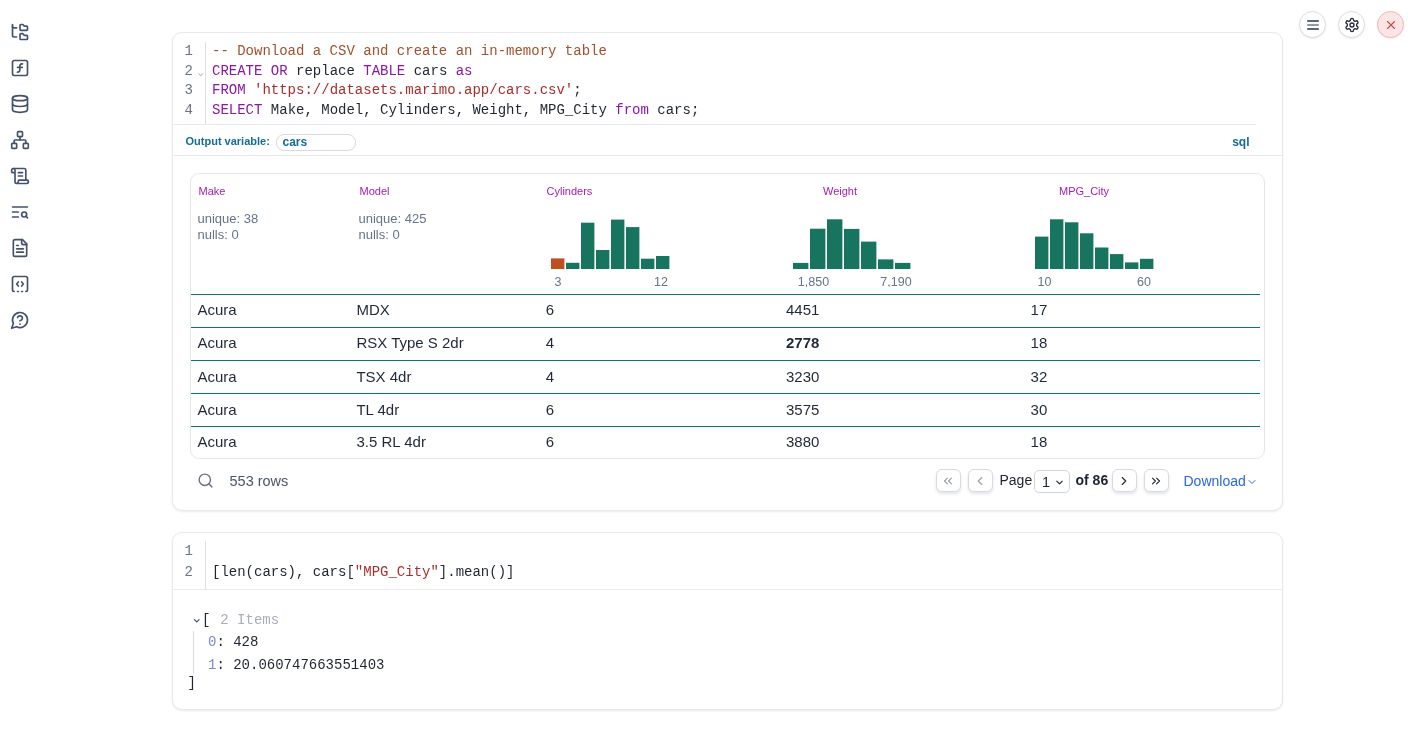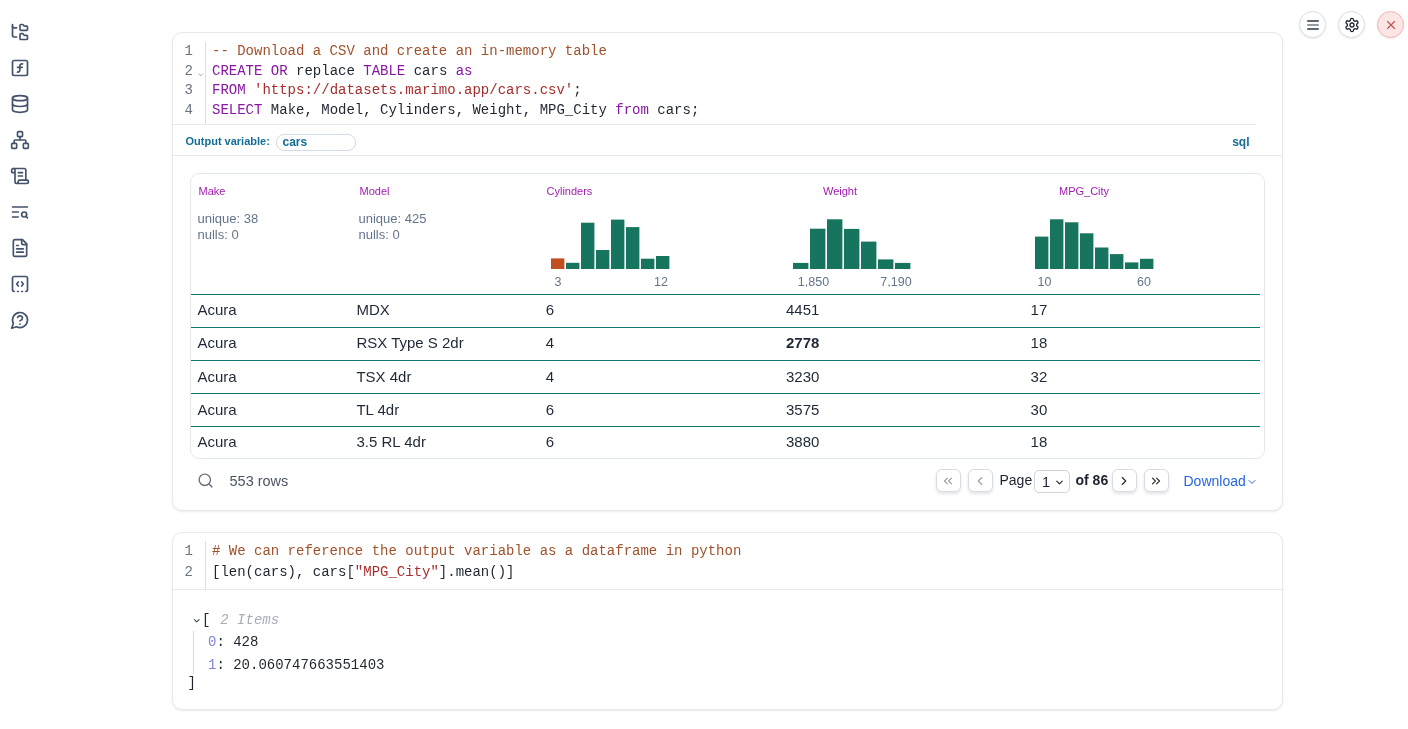--- a/index.html
+++ b/index.html
@@ -40,21 +40,21 @@
   
   .pgbtn { position:absolute; top:436px; width:25px; height:23px; background:#fff;
     border:1px solid #d8dce1; border-radius:6px; box-shadow:0 2px 3px rgba(100,105,115,.18);
     display:flex; align-items:center; justify-content:center; }
   .pgtext { position:absolute; font-size:14px; color:#1c2330; }
   .trow { position:absolute; left:0; right:4px; height:33.2px; border-top:1px solid #0f766e; }
   .trow span { position:absolute; top:50%; transform:translateY(-50%); margin-top:-1.5px; font-size:15px; color:#1f2937; white-space:nowrap; }
   .treeout { position:relative; font-family:"Liberation Mono", monospace; font-size:14px; color:#1f2630; }
   .treeout .row { position:absolute; white-space:pre; }
   .tkey { color:#7e86d8; }
-  .titems { color:#a7aeb9; font-style:italic; margin-left:1.5px; }
+  .titems { color:#a7aeb9; margin-left:1.5px; }
 </style>
 </head>
 <body>
 
 <div class="sideicon" style="top:21.5px;">
     <svg viewBox="0 0 24 24" fill="none" stroke="currentColor" stroke-width="2" stroke-linecap="round" stroke-linejoin="round">
       <path d="M20 10a1 1 0 0 0 1-1V6a1 1 0 0 0-1-1h-2.5a1 1 0 0 1-.8-.4l-.9-1.2A1 1 0 0 0 15 3h-2a1 1 0 0 0-1 1v5a1 1 0 0 0 1 1Z"></path>
       <path d="M20 21a1 1 0 0 0 1-1v-3a1 1 0 0 0-1-1h-2.5a1 1 0 0 1-.8-.4l-.9-1.2a1 1 0 0 0-.8-.4h-2a1 1 0 0 0-1 1v5a1 1 0 0 0 1 1Z"></path>
       <path d="M3 5a2 2 0 0 0 2 2h3"></path>
       <path d="M3 3v13a2 2 0 0 0 2 2h3"></path>
@@ -295,21 +295,21 @@
       <path d="m6 9 6 6 6-6"></path>
     </svg>
 </div>
 
 <div class="cell" style="top:532px; height:178px;">
   <div class="codewrap" style="padding-top:8px; height:56px;">
     <div class="gutter" style="line-height:20.6px;">
       <div>1</div>
         <div>2</div>
     </div>
-    <div class="codelines" style="line-height:20.6px;"><span class="cm"># We can reference the output variable as a dataframe in python</span>
+    <div class="codelines" style="line-height:20.6px;">
 [len(cars), cars[<span class="st">"MPG_City"</span>].mean()]</div>
   </div>
   <div class="divider"></div>
   <div class="treeout">
     <svg class="abs" style="left:19px; top:25.5px;" width="9.5" height="9.5" viewBox="0 0 24 24" fill="none" stroke="#2e4852" stroke-width="2.6" stroke-linecap="round" stroke-linejoin="round">
         <path d="m6 9 6 6 6-6"></path>
       </svg>
     <div class="abs" style="left:20.5px; top:40.5px; width:1px; height:43.5px; background:#d6dae0;"></div>
     <div class="row" style="left:29.5px; top:21.5px;">[<span class="titems"> 2 Items</span></div>
     <div class="row" style="left:35.5px; top:44px;"><span class="tkey">0</span>: 428</div>

